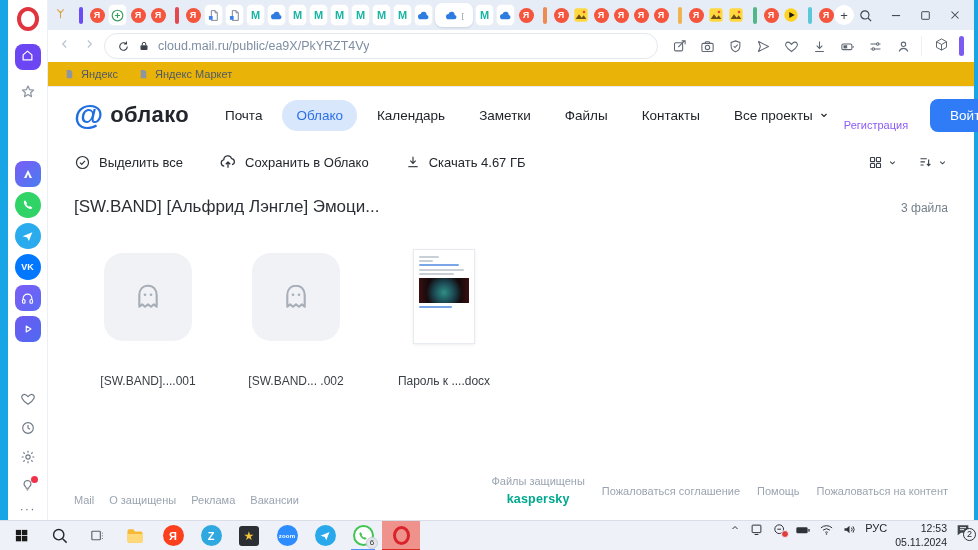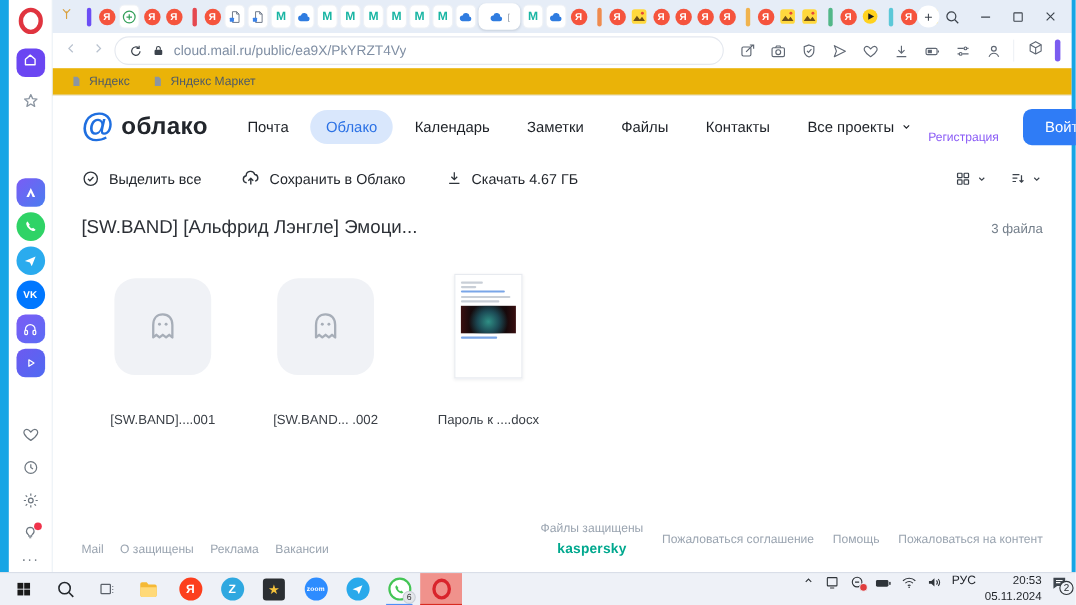--- a/index.html
+++ b/index.html
@@ -746,21 +746,21 @@
         </svg>
       </span>
     <span>
         <svg width="15" height="15" viewBox="0 0 24 24" fill="none" stroke="currentColor" stroke-width="1.6">
           <path d="M4 10v4h3.5L12 18V6l-4.5 4z" fill="#2e3338" stroke="none"></path>
           <path d="M15 9a4.5 4.5 0 0 1 0 6M17.5 7a8 8 0 0 1 0 10"></path>
         </svg>
       </span>
     <span class="tray-lang">РУС</span>
     <span class="clock" style="display:block">
-      <div>20:53</div>
+      <div>12:53</div>
       <div>05.11.2024</div>
     </span>
     <span class="notif">
       <svg width="16" height="16" viewBox="0 0 24 24">
           <path d="M4 5h16v11H9l-5 4z" fill="#3f464e"></path>
           <path d="M7.5 8.5h9M7.5 11.5h6" stroke="#fff" stroke-width="1.4"></path>
         </svg>
       <span class="notif-badge">2</span>
     </span>
   </div>

